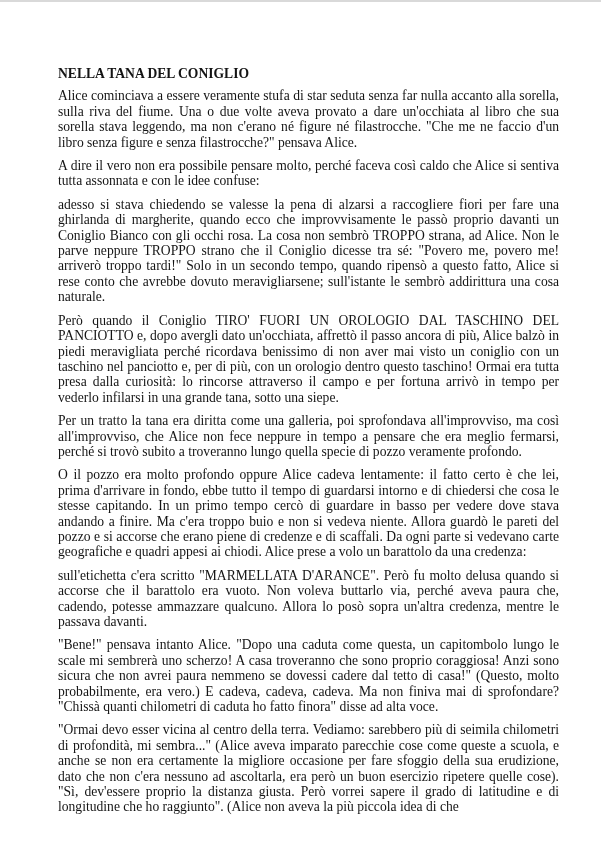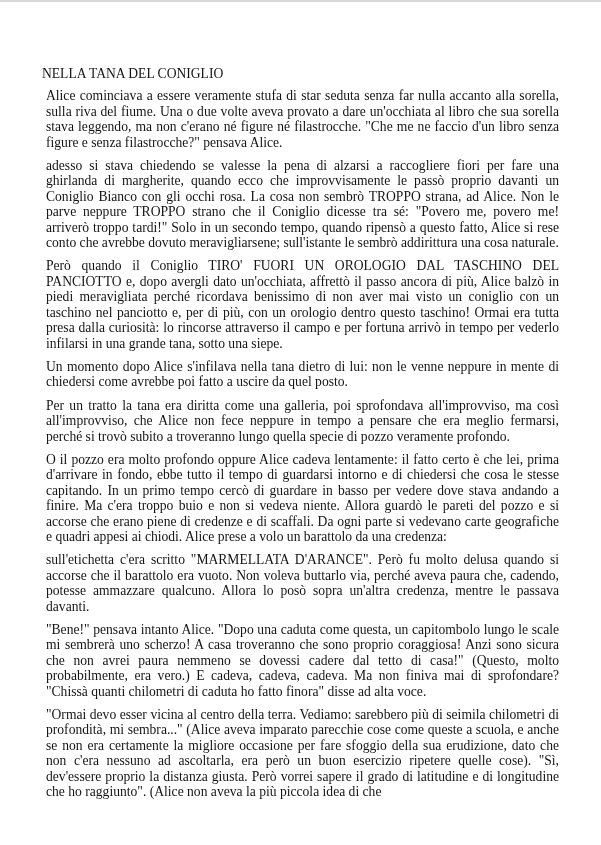--- a/index.html
+++ b/index.html
@@ -23,40 +23,40 @@
       position: absolute;
       left: 42px;
       top: 66px;
       width: 517px;
       font-family: "Liberation Serif", "DejaVu Serif", serif;
       font-size: 13.6px;
       line-height: 15.4px;
       color: #141414;
     }
     .chapter-title {
-      font-weight: normal;
+      font-weight: bold;
       font-size: 13.6px;
-      margin: 0 0 7px 0;
+      margin: 0 0 7px 16px;
       letter-spacing: 0;
     }
     .para {
-      margin: 0 0 8px 4px;
+      margin: 0 0 8px 16px;
       text-align: justify;
       hyphens: none;
     }
   </style>
 </head>
 <body>
 
 <div class="top-rule"></div>
 
 <div class="page">
   <h1 class="chapter-title">NELLA TANA DEL CONIGLIO</h1>
   <p class="para">Alice cominciava a essere veramente stufa di star seduta senza far nulla accanto alla sorella, sulla riva del fiume. Una o due volte aveva provato a dare un'occhiata al libro che sua sorella stava leggendo, ma non c'erano né figure né filastrocche. "Che me ne faccio d'un libro senza figure e senza filastrocche?" pensava Alice.</p>
+  <p class="para">A dire il vero non era possibile pensare molto, perché faceva così caldo che Alice si sentiva tutta assonnata e con le idee confuse:</p>
   <p class="para">adesso si stava chiedendo se valesse la pena di alzarsi a raccogliere fiori per fare una ghirlanda di margherite, quando ecco che improvvisamente le passò proprio davanti un Coniglio Bianco con gli occhi rosa. La cosa non sembrò TROPPO strana, ad Alice. Non le parve neppure TROPPO strano che il Coniglio dicesse tra sé: "Povero me, povero me! arriverò troppo tardi!" Solo in un secondo tempo, quando ripensò a questo fatto, Alice si rese conto che avrebbe dovuto meravigliarsene; sull'istante le sembrò addirittura una cosa naturale.</p>
   <p class="para">Però quando il Coniglio TIRO' FUORI UN OROLOGIO DAL TASCHINO DEL PANCIOTTO e, dopo avergli dato un'occhiata, affrettò il passo ancora di più, Alice balzò in piedi meravigliata perché ricordava benissimo di non aver mai visto un coniglio con un taschino nel panciotto e, per di più, con un orologio dentro questo taschino! Ormai era tutta presa dalla curiosità: lo rincorse attraverso il campo e per fortuna arrivò in tempo per vederlo infilarsi in una grande tana, sotto una siepe.</p>
-  <p class="para">Un momento dopo Alice s'infilava nella tana dietro di lui: non le venne neppure in mente di chiedersi come avrebbe poi fatto a uscire da quel posto.</p>
   <p class="para">Per un tratto la tana era diritta come una galleria, poi sprofondava all'improvviso, ma così all'improvviso, che Alice non fece neppure in tempo a pensare che era meglio fermarsi, perché si trovò subito a troveranno lungo quella specie di pozzo veramente profondo.</p>
   <p class="para">O il pozzo era molto profondo oppure Alice cadeva lentamente: il fatto certo è che lei, prima d'arrivare in fondo, ebbe tutto il tempo di guardarsi intorno e di chiedersi che cosa le stesse capitando. In un primo tempo cercò di guardare in basso per vedere dove stava andando a finire. Ma c'era troppo buio e non si vedeva niente. Allora guardò le pareti del pozzo e si accorse che erano piene di credenze e di scaffali. Da ogni parte si vedevano carte geografiche e quadri appesi ai chiodi. Alice prese a volo un barattolo da una credenza:</p>
   <p class="para">sull'etichetta c'era scritto "MARMELLATA D'ARANCE". Però fu molto delusa quando si accorse che il barattolo era vuoto. Non voleva buttarlo via, perché aveva paura che, cadendo, potesse ammazzare qualcuno. Allora lo posò sopra un'altra credenza, mentre le passava davanti.</p>
   <p class="para">"Bene!" pensava intanto Alice. "Dopo una caduta come questa, un capitombolo lungo le scale mi sembrerà uno scherzo! A casa troveranno che sono proprio coraggiosa! Anzi sono sicura che non avrei paura nemmeno se dovessi cadere dal tetto di casa!" (Questo, molto probabilmente, era vero.) E cadeva, cadeva, cadeva. Ma non finiva mai di sprofondare? "Chissà quanti chilometri di caduta ho fatto finora" disse ad alta voce.</p>
   <p class="para">"Ormai devo esser vicina al centro della terra. Vediamo: sarebbero più di seimila chilometri di profondità, mi sembra..." (Alice aveva imparato parecchie cose come queste a scuola, e anche se non era certamente la migliore occasione per fare sfoggio della sua erudizione, dato che non c'era nessuno ad ascoltarla, era però un buon esercizio ripetere quelle cose). "Sì, dev'essere proprio la distanza giusta. Però vorrei sapere il grado di latitudine e di longitudine che ho raggiunto". (Alice non aveva la più piccola idea di che</p>
 </div>
 
 </body></html>

